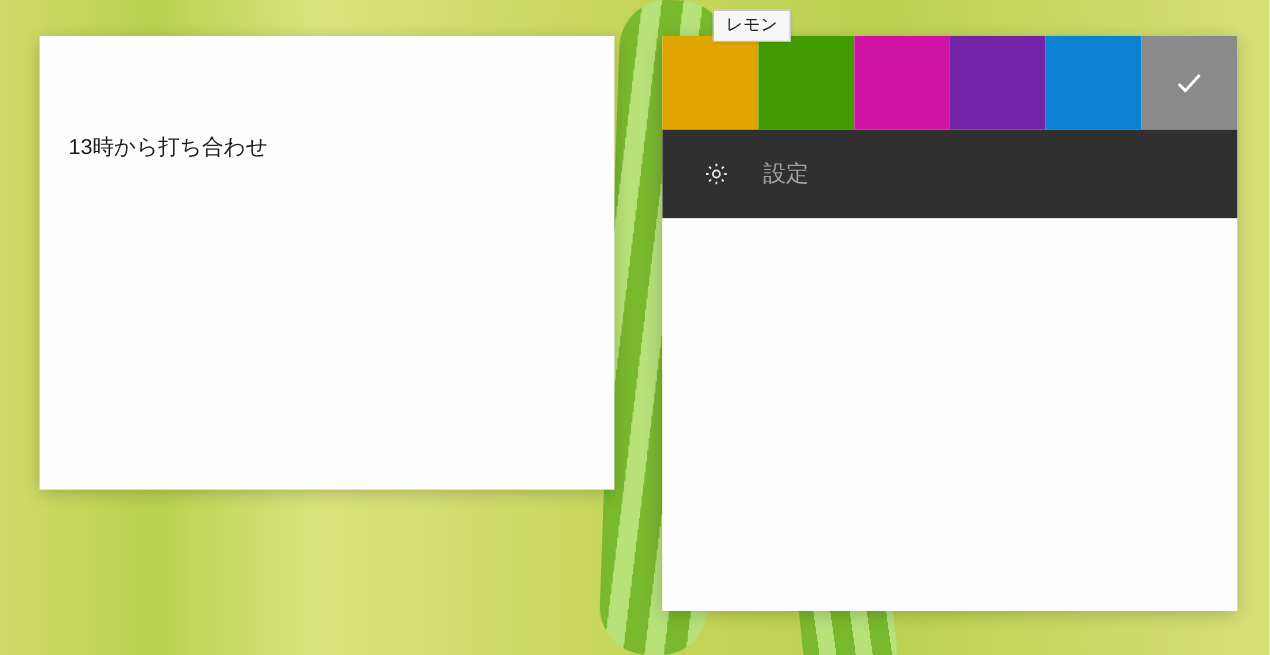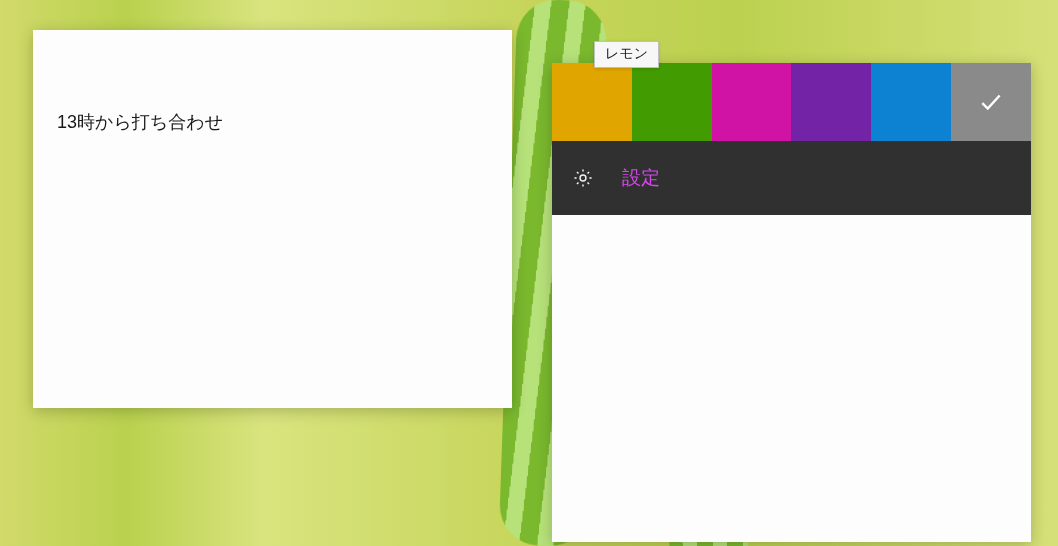--- a/index.html
+++ b/index.html
@@ -57,21 +57,20 @@
   .note-right {
     position: absolute;
     left: 552px;
     top: 30px;
     width: 479px;
     height: 479px;
     background: #fdfdfd;
     box-shadow: 0 3px 14px rgba(0,0,0,0.22);
     display: flex;
     flex-direction: column;
-    margin-top: 33px;
   }
   .color-row {
     display: flex;
     height: 78px;
   }
   .swatch {
     flex: 1;
     display: flex;
     align-items: center;
     justify-content: center;
@@ -95,22 +94,22 @@
     color: #222;
     box-shadow: 0 1px 3px rgba(0,0,0,0.15);
     white-space: nowrap;
   }
 
   .settings-row {
     height: 74px;
     background: #303030;
     display: flex;
     align-items: center;
-    padding-left: 20px;
-    color: #d946ef;
+    padding-left: 34px;
+    color: #a3a3a3;
     font-size: 19px;
     cursor: pointer;
   }
   .settings-row .gear {
     margin-right: 28px;
     display: inline-flex;
   }
   .body-area {
     flex: 1;
     background: #fdfdfd;

